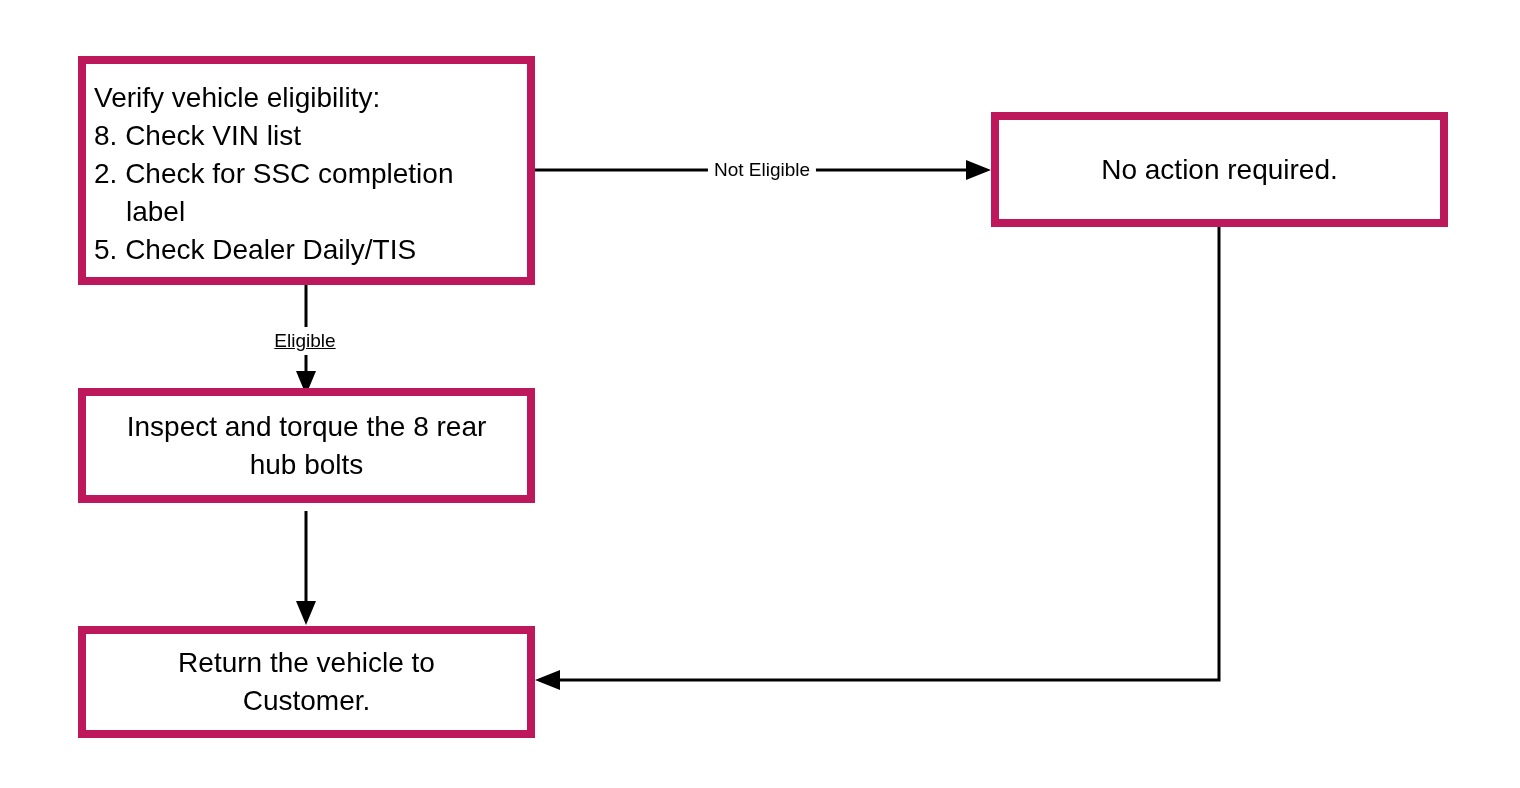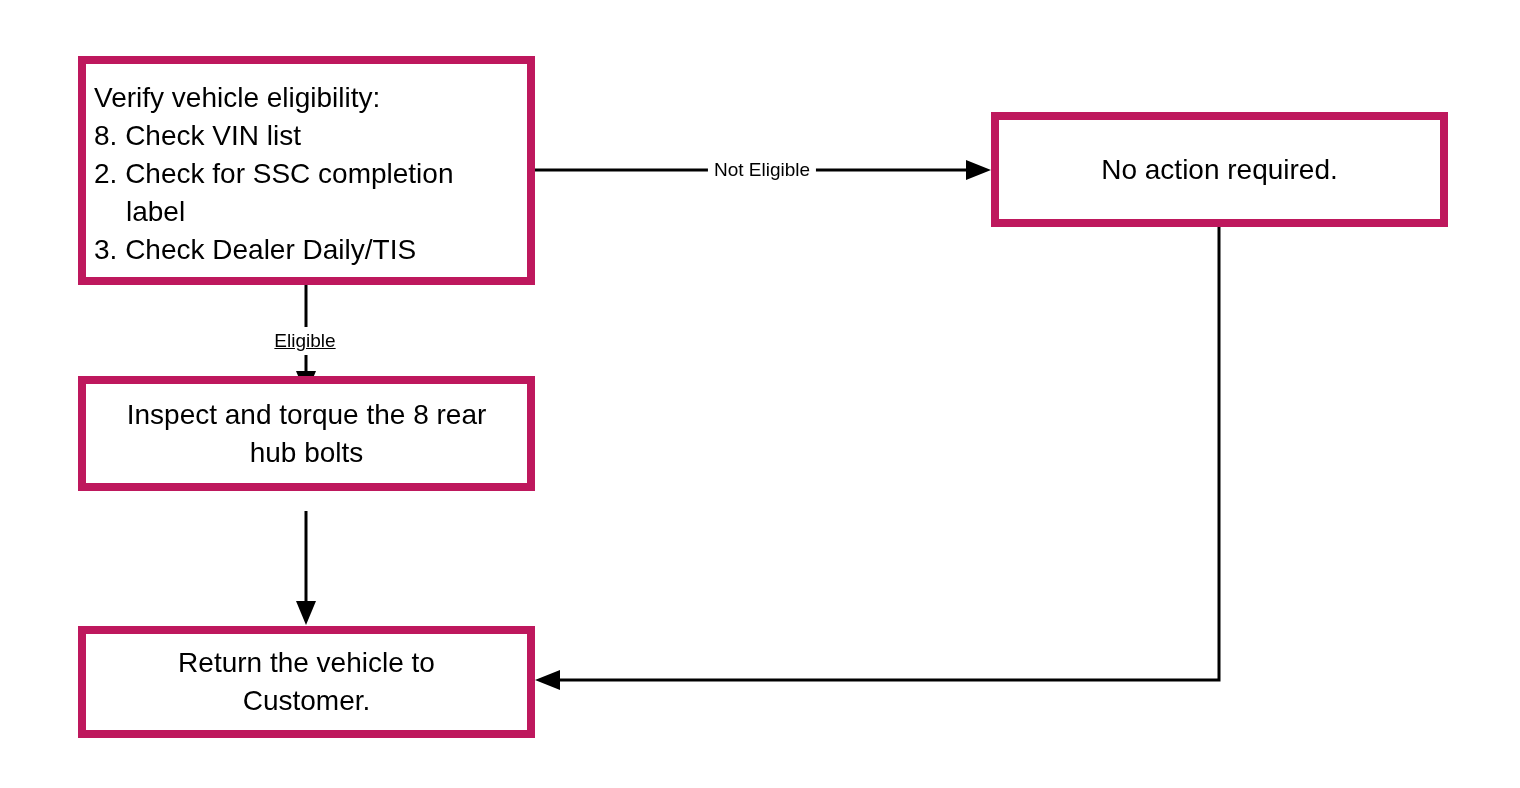--- a/index.html
+++ b/index.html
@@ -49,21 +49,21 @@
     padding-left: 32px;
   }
   .node-no-action {
     left: 991px;
     top: 112px;
     width: 457px;
     height: 115px;
   }
   .node-inspect {
     left: 78px;
-    top: 376px;
+    top: 388px;
     width: 457px;
     height: 115px;
   }
   .node-return {
     left: 78px;
     top: 626px;
     width: 457px;
     height: 112px;
   }
   .edge-label {
@@ -111,21 +111,21 @@
       <polyline points="1219,227 1219,680 558,680" fill="none" stroke="#000000" stroke-width="3"></polyline>
       <polygon points="535,680 560,670 560,690" fill="#000000"></polygon>
     </g>
   </svg>
 
   <div class="node node-verify">
     <div class="line">Verify vehicle eligibility:</div>
     <div class="line">8. Check VIN list</div>
     <div class="line">2. Check for SSC completion</div>
     <div class="line indent">label</div>
-    <div class="line">3. Check Dealer Daily/TIS</div>
+    <div class="line">5. Check Dealer Daily/TIS</div>
   </div>
 
   <div class="node node-no-action centered">
     <div class="line">No action required.</div>
   </div>
 
   <div class="node node-inspect centered">
     <div class="line">Inspect and torque the 8 rear</div>
     <div class="line">hub bolts</div>
   </div>

